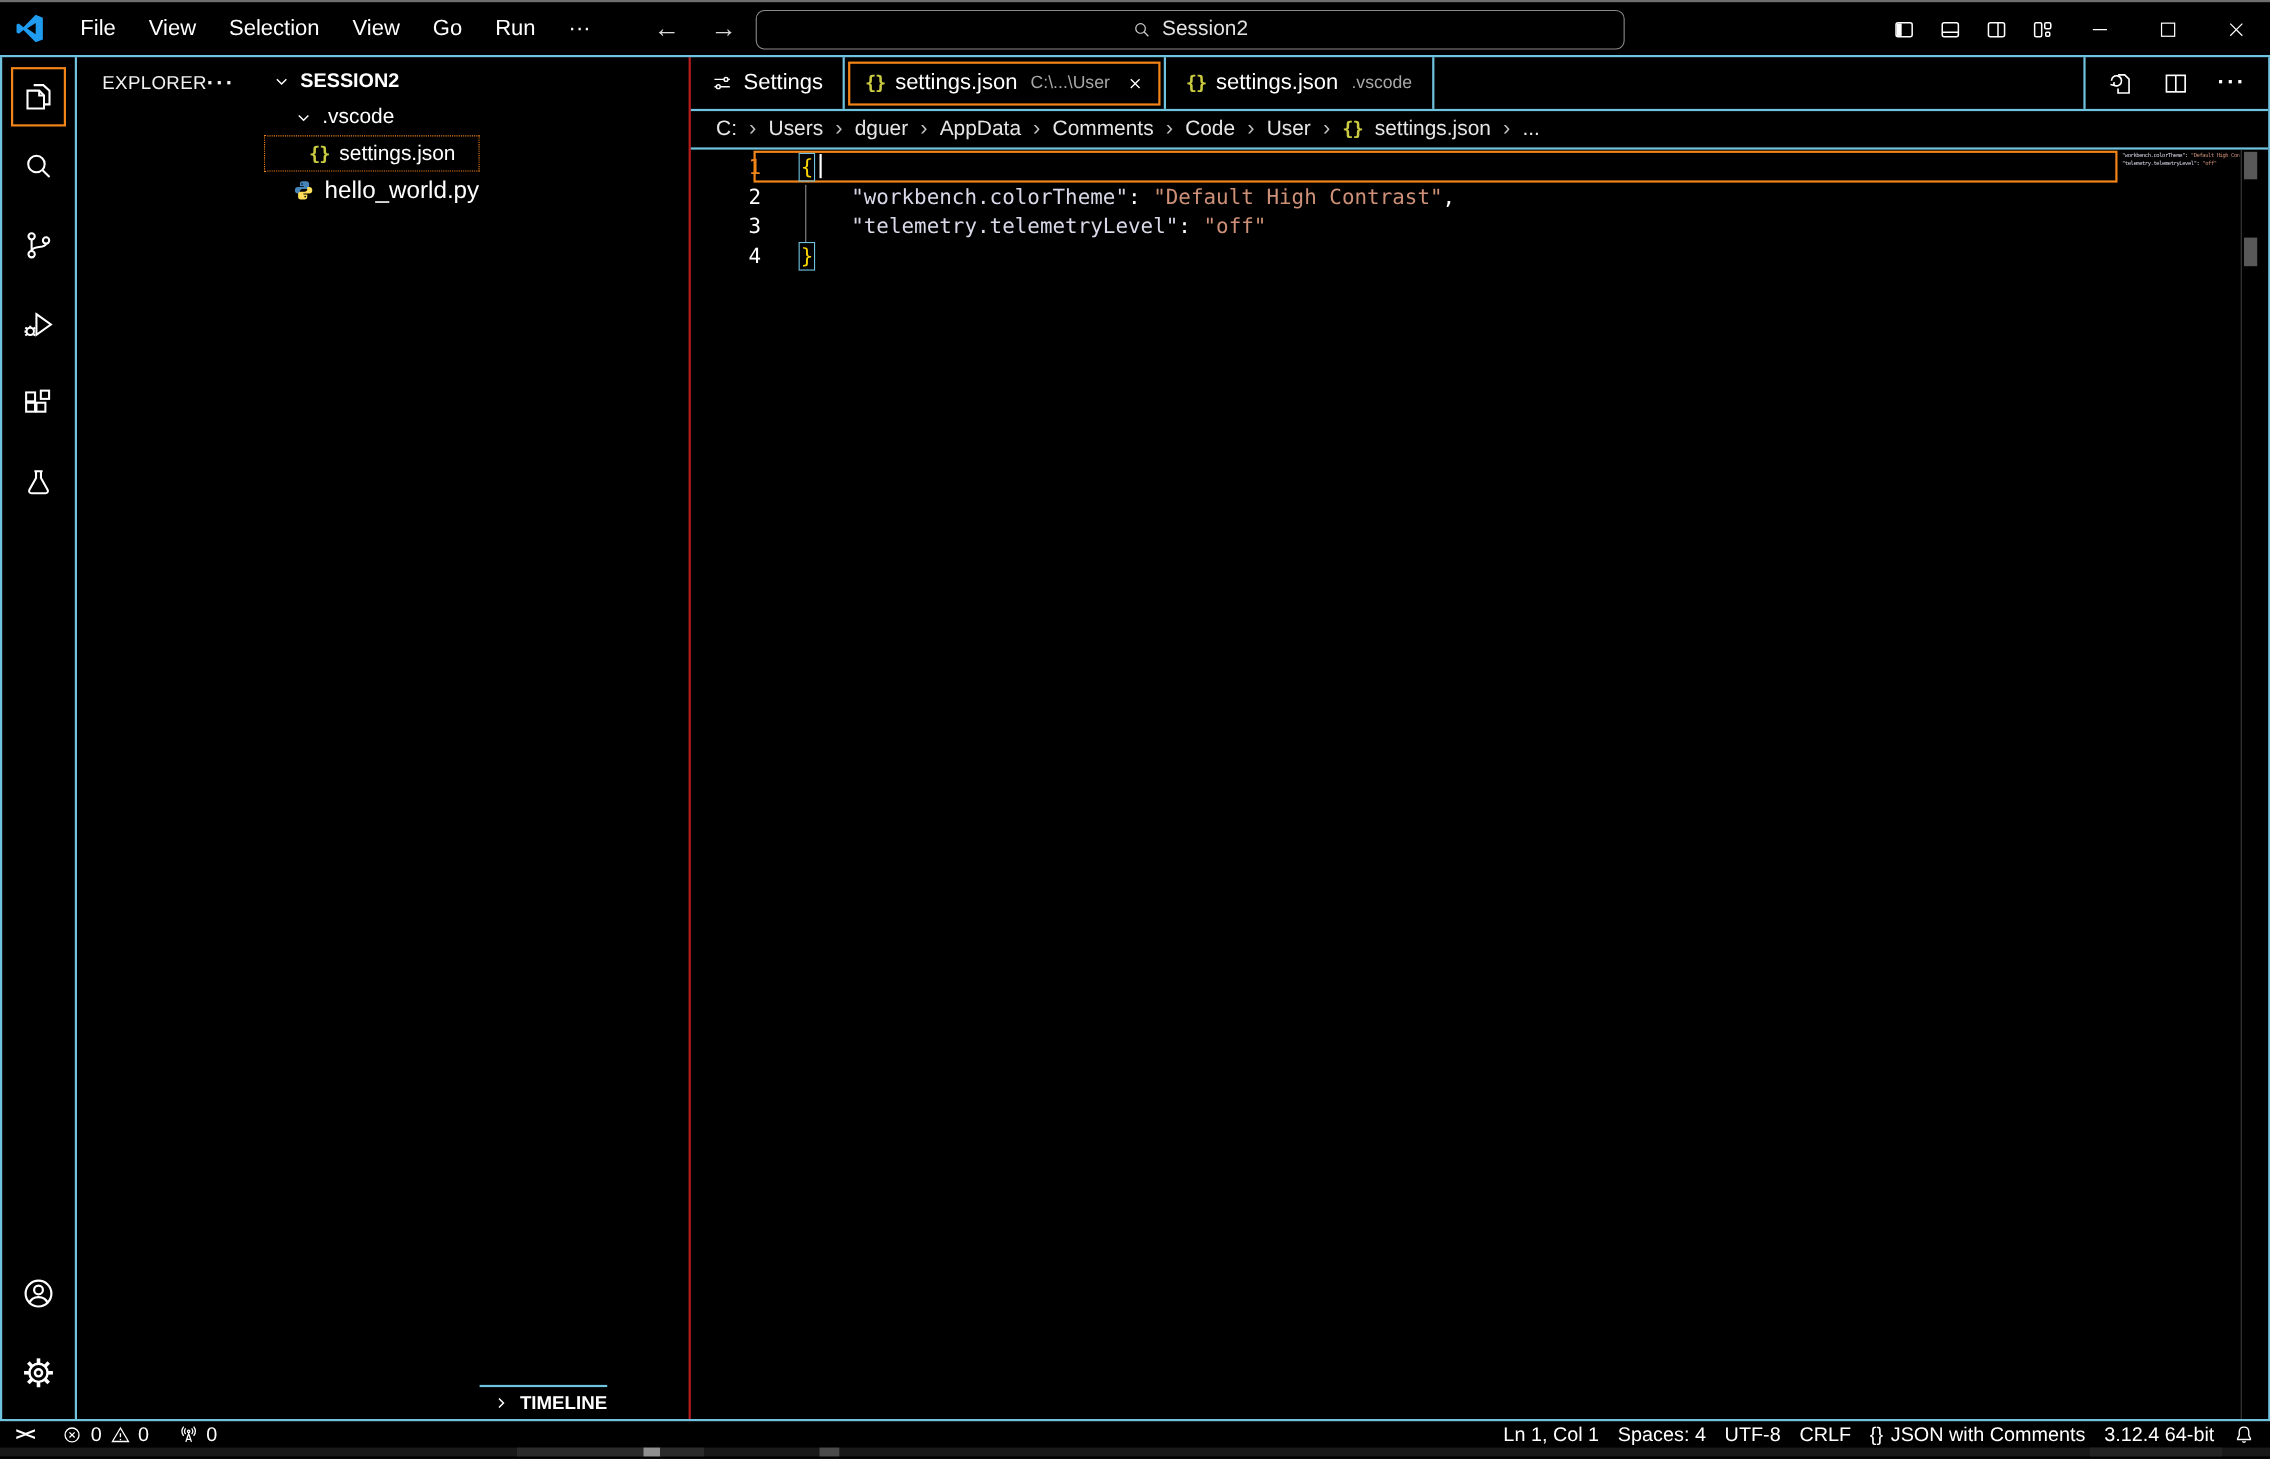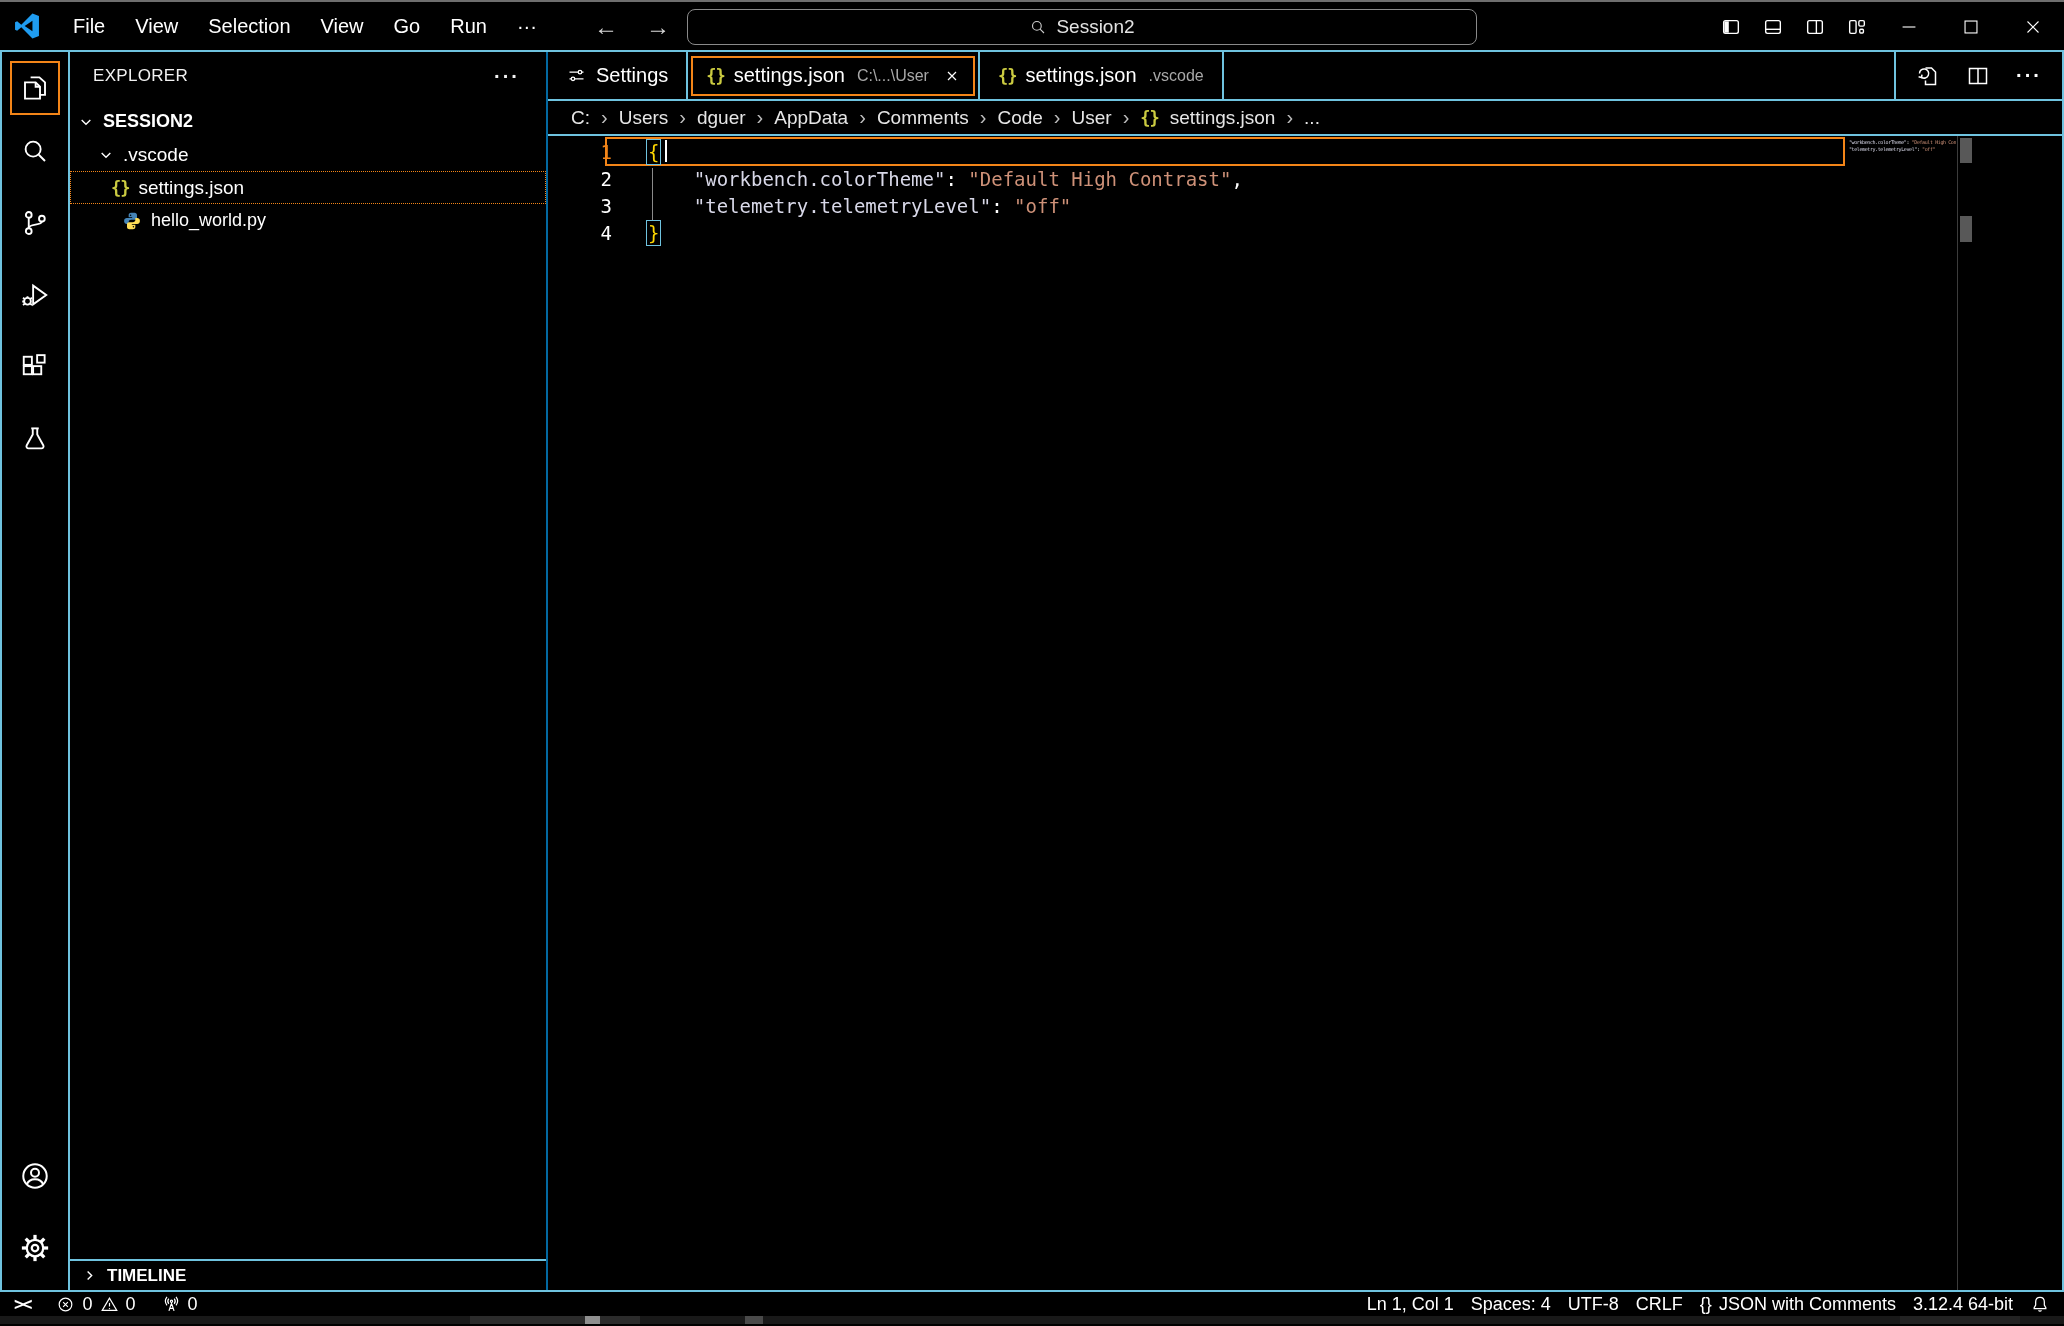--- a/index.html
+++ b/index.html
@@ -31,31 +31,31 @@
   
   .body{ display:flex; height:1238px; border-left:2px solid #6fc3df; border-right:2px solid #6fc3df; }
 
   .activitybar{ width:68px; border-right:2px solid #6fc3df; display:flex; flex-direction:column; align-items:center; }
   .ab-item{ width:66px; height:72px; display:flex; align-items:center; justify-content:center; }
   .ab-active-box{ width:50px; height:54px; border:2px solid #f38518; display:flex; align-items:center; justify-content:center; margin-top:9px; }
   .mt-auto{ margin-top:auto; }
   .mb-6{ margin-bottom:6px; }
 
   
-  .sidebar{ width:478px; border-right:2px solid #0369a1; display:flex; flex-direction:column; }
+  .sidebar{ width:558px; border-right:2px solid #b91c1c; display:flex; }
   .sidebar-header{ height:48px; display:flex; align-items:center; padding-left:23px;
     font-size:17px; letter-spacing:.3px; color:#f2f2f2; }
   .sidebar-more{ margin-left:auto; margin-right:26px; font-weight:bold; font-size:20px; letter-spacing:2px; }
   .tree{ margin-top:5px; }
   .trow{ height:33px; display:flex; align-items:center; font-size:19px; color:#fff; }
   .trow .lbl{ margin-left:9px; }
   .trow-root{ padding-left:8px; font-weight:bold; font-size:18px; }
   .trow-folder{ padding-left:28px; }
   .trow-sel{ padding-left:40px; border:1px dotted #f38518; }
-  .trow-py{ padding-left:26px; font-size:18px;margin-left:26px; }
+  .trow-py{ padding-left:26px; font-size:22px; }
   .json-ic{ color:#cbcb41; font-family:"DejaVu Sans Mono",monospace; font-weight:bold; font-size:17px; letter-spacing:-1px; }
   .bottom-sections{ margin-top:auto; }
   .section{ height:31px; border-top:2px solid #6fc3df; display:flex; align-items:center;
     padding-left:12px; gap:10px; font-weight:bold; font-size:17px; }
 
   
   .editor{ flex:1; display:flex; flex-direction:column; min-width:0; }
   .tabbar{ height:49px; border-bottom:2px solid #6fc3df; display:flex; align-items:stretch; }
   .tab{ display:flex; align-items:center; gap:9px; padding:0 18px;
     border-right:2px solid #6fc3df; font-size:20px; position:relative; }

